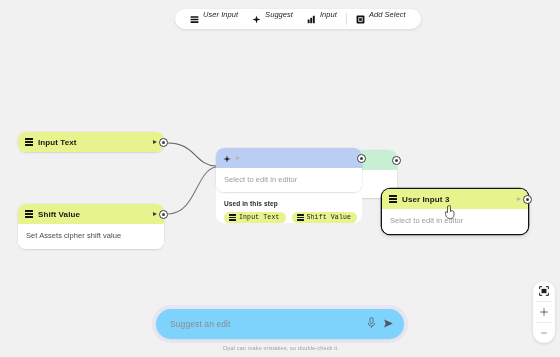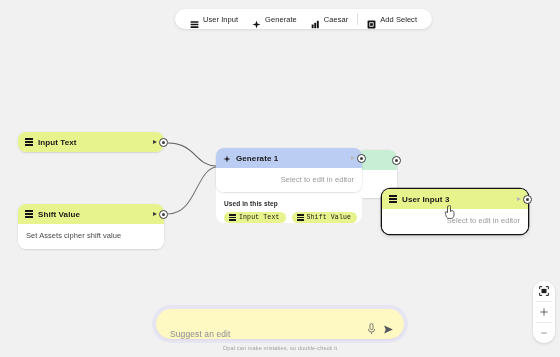--- a/index.html
+++ b/index.html
@@ -34,26 +34,26 @@
     background: #ffffff;
     border-radius: 11px;
     display: flex;
     align-items: center;
     padding: 0 8px;
     box-shadow: 0 1px 3px rgba(0,0,0,0.10), 0 0 1px rgba(0,0,0,0.06);
     z-index: 40;
   }
   .tb-item {
     display: flex;
-    align-items: center;
     gap: 4px;
     padding: 0 7px;
     height: 18px;
     cursor: pointer;
     white-space: nowrap;
+    font-style: italic;
   }
   .tb-label {
     font-size: 7.5px;
     color: #1f1f1f;
     letter-spacing: 0.05px;
   }
   .tb-sep {
     width: 1px;
     height: 12px;
     background: #dfdfdf;
@@ -106,21 +106,21 @@
     background: #ffffff;
     padding: 7px 8px 9px 8px;
     min-height: 24px;
   }
   .node-sub {
     font-size: 7.5px;
     color: #4a4a4a;
     letter-spacing: 0.05px;
     white-space: nowrap;
   }
-  .node-sub.muted { color: #9b9b9b; text-align: right; }
+  .node-sub.muted { color: #9b9b9b; }
 
   .play-tri {
     width: 0; height: 0;
     border-left: 4px solid #3a3a3a;
     border-top: 2.6px solid transparent;
     border-bottom: 2.6px solid transparent;
     margin-right: 1px;
     cursor: pointer;
   }
   .play-tri.dim { border-left-color: #b6b6b6; }
@@ -205,23 +205,23 @@
     height: 38px;
     border-radius: 19px;
     background: rgba(226,225,241,0.72);
     z-index: 45;
   }
   #promptInner {
     position: absolute;
     left: 4px; top: 4px;
     width: 248px; height: 30px;
     border-radius: 15px;
-    background: #fef9c3;
-    display: flex;
-    align-items: flex-end;
+    background: #7dd3fc;
+    display: flex;
+    align-items: center;
     padding: 0 10px 0 14px;
     box-shadow: 0 1px 2px rgba(0,0,0,0.05);
   }
   #promptInput {
     flex: 1;
     border: none;
     outline: none;
     background: transparent;
     font-family: "Liberation Sans", sans-serif;
     font-size: 8.5px;
@@ -289,32 +289,32 @@
       </span>
       <span class="tb-label">User Input</span>
     </div>
 
     <div class="tb-item">
       <span class="tb-ico">
         <svg viewBox="0 0 16 16" width="9" height="9" aria-hidden="true">
           <path d="M8 0.8 L9.6 6.4 L15.2 8 L9.6 9.6 L8 15.2 L6.4 9.6 L0.8 8 L6.4 6.4 Z" fill="#141414"></path>
         </svg>
       </span>
-      <span class="tb-label">Generate</span>
+      <span class="tb-label">Suggest</span>
     </div>
 
     <div class="tb-item">
       <span class="tb-ico">
         <svg viewBox="0 0 16 16" width="9" height="9" aria-hidden="true">
           <rect x="1.2" y="8" width="3.4" height="6.6" fill="#141414"></rect>
           <rect x="5.8" y="5" width="3.4" height="9.6" fill="#141414"></rect>
           <rect x="10.4" y="1.4" width="3.4" height="13.2" fill="#141414"></rect>
         </svg>
       </span>
-      <span class="tb-label">Caesar</span>
+      <span class="tb-label">Input</span>
     </div>
 
     <div class="tb-sep"></div>
 
     <div class="tb-item">
       <span class="tb-ico">
         <svg viewBox="0 0 16 16" width="9" height="9" aria-hidden="true">
           <rect x="1" y="1" width="14" height="14" rx="1.6" fill="#141414"></rect>
           <rect x="4.2" y="4.2" width="7.6" height="7.6" rx="0.6" fill="#ffffff"></rect>
           <rect x="5.6" y="5.6" width="4.8" height="4.8" fill="#141414"></rect>
@@ -375,21 +375,20 @@
   </div>
 
   <div class="node" style="left:216px; top:148px; width:146px; z-index:14;">
     <div class="node-inner">
       <div class="node-head blue">
         <span style="display:block;">
           <svg viewBox="0 0 16 16" width="8" height="8" aria-hidden="true">
             <path d="M8 0.8 L9.6 6.4 L15.2 8 L9.6 9.6 L8 15.2 L6.4 9.6 L0.8 8 L6.4 6.4 Z" fill="#1b1b1b"></path>
           </svg>
         </span>
-        <span class="node-title">Generate 1</span>
         <span class="play-tri dim"></span>
       </div>
       <div class="node-body" style="padding-bottom:7px;">
         <div class="node-sub muted">Select to edit in editor</div>
       </div>
     </div>
 
     <div class="used-wrap" style="padding:6px 8px 0 8px;">
       <div class="used-label">Used in this step</div>
       <div class="chip-row">

